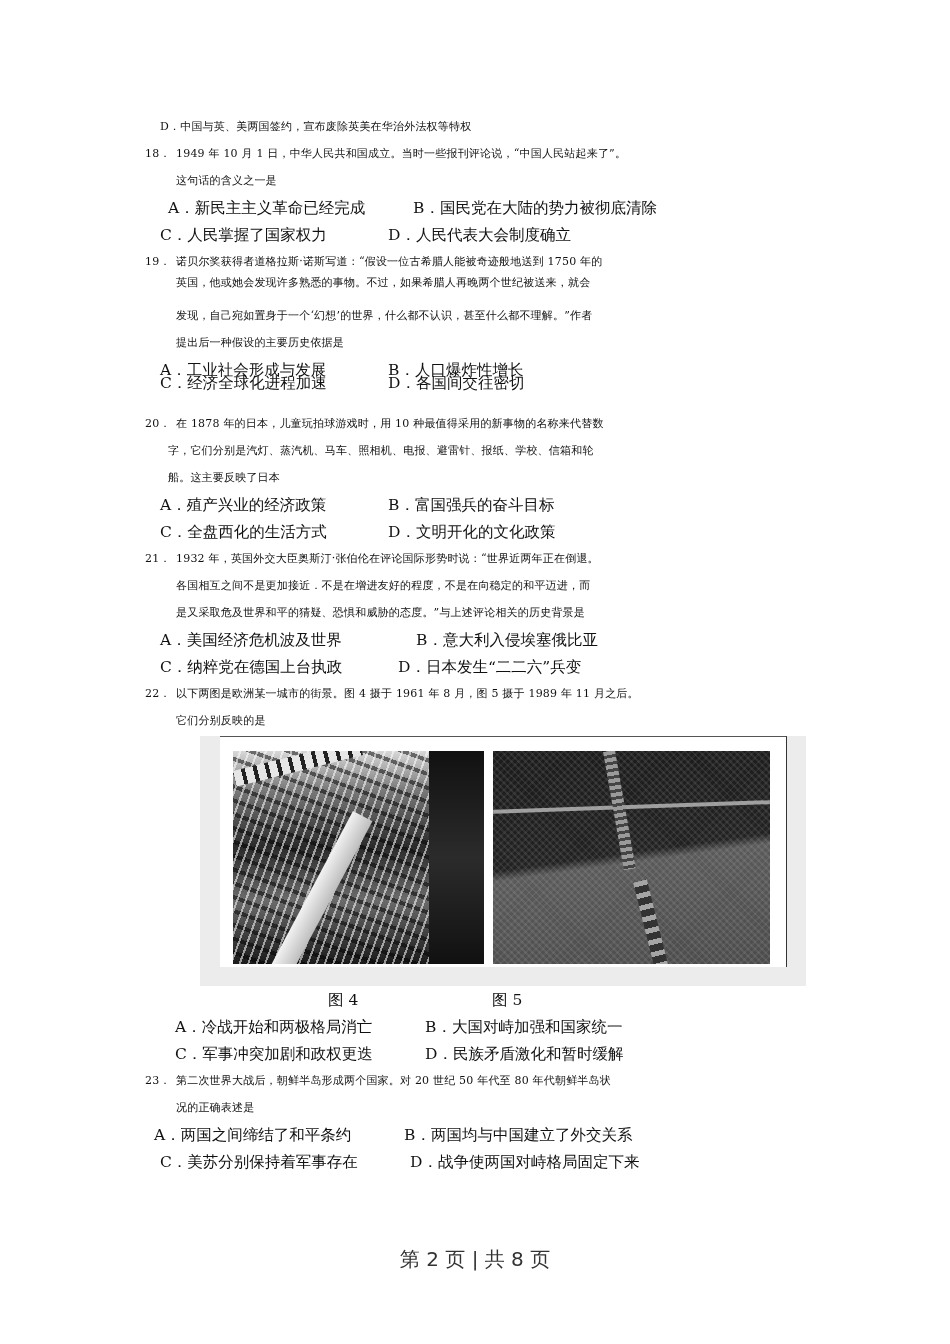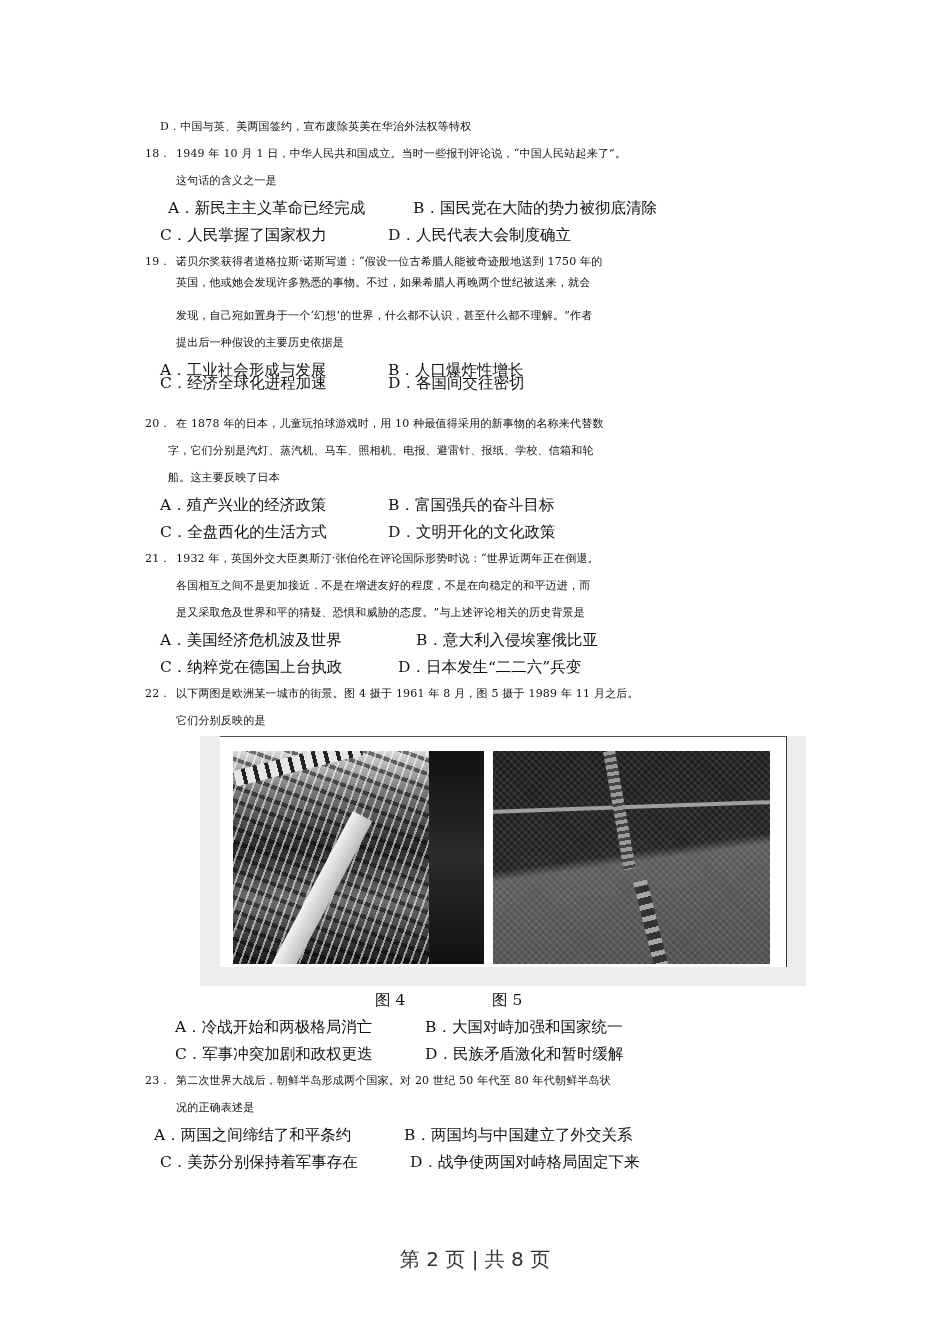--- a/index.html
+++ b/index.html
@@ -159,21 +159,21 @@
         <div class="darkside"></div>
       </div>
       <div class="photo photo-right" title="1989年后街景照片：路面上的石砖标记线">
         <div class="lane1"></div>
         <div class="stripe"></div>
         <div class="stripe2"></div>
       </div>
     </div>
   </div>
 
-  <div class="caption" style="left:328px; top:990px;margin-left:47px;">图 4</div>
+  <div class="caption" style="left:328px; top:990px;">图 4</div>
   <div class="caption" style="left:492px; top:990px;">图 5</div>
 
   <div class="opt-row" style="left:175px; top:1017px; width:650px; height:20px;">
     <span class="opt" style="left:0px;">A．冷战开始和两极格局消亡</span>
     <span class="opt" style="left:250px;">B．大国对峙加强和国家统一</span>
   </div>
   <div class="opt-row" style="left:175px; top:1044px; width:650px; height:20px;">
     <span class="opt" style="left:0px;">C．军事冲突加剧和政权更迭</span>
     <span class="opt" style="left:250px;">D．民族矛盾激化和暂时缓解</span>
   </div>

